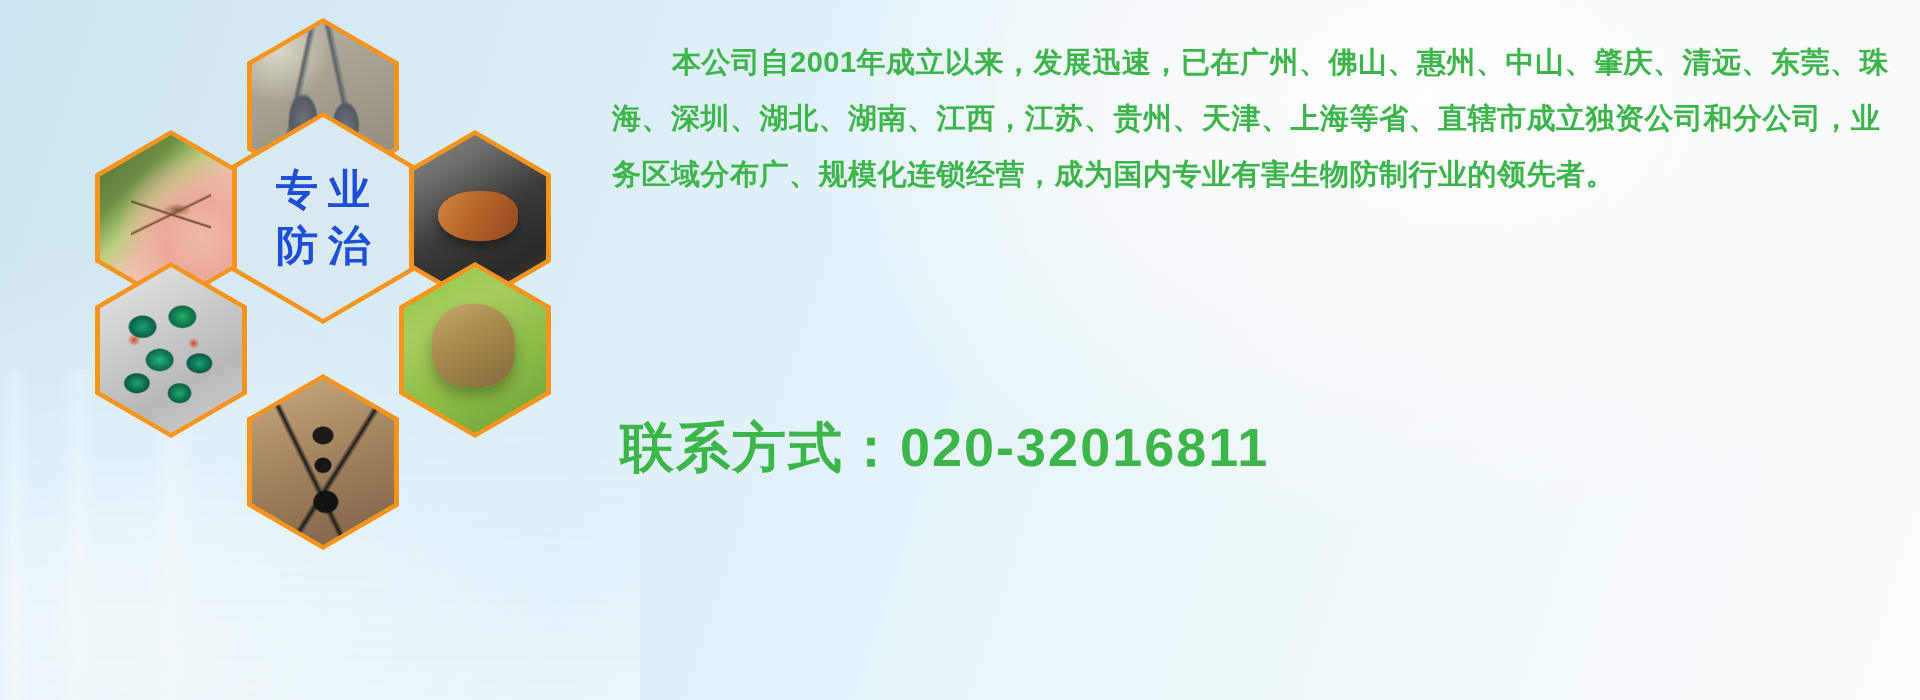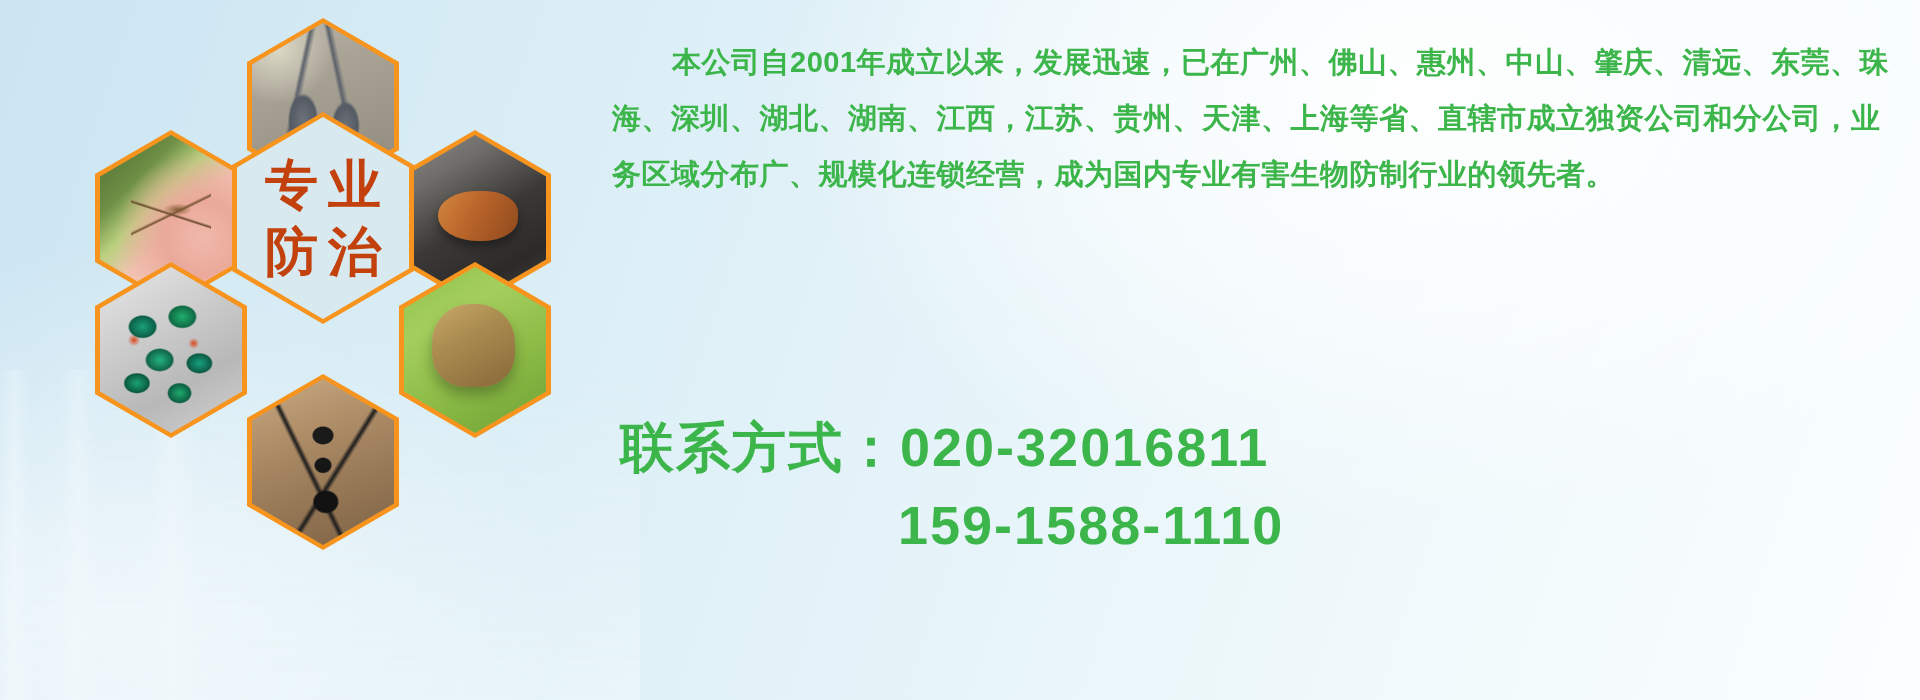--- a/index.html
+++ b/index.html
@@ -40,21 +40,21 @@
     overflow:hidden;
   }
   .hex .photo{position:absolute;inset:0;}
 
   
   .hex.center{width:182px;height:212px;}
   .hex.center .inner{background:#d8e9f0;}
   .hex-text{
     position:absolute;inset:0;display:flex;flex-direction:column;
     align-items:center;justify-content:center;gap:14px;
-    color:#c2410c;font-weight:700;font-size:53px;letter-spacing:10px;
+    color:#1d4ed8;font-weight:700;font-size:42px;letter-spacing:10px;
     text-indent:10px;line-height:1;
   }
 
   
   .ph-mosquito{
     background:
       radial-gradient(circle at 72% 62%,#f0b9ab 0%,#eaa99a 26%,rgba(234,169,154,0) 60%),
       linear-gradient(135deg,#4c6b31 0%,#6e8f45 26%,#b9d07e 40%,#f3c6b5 55%,#f7d2c3 78%,#edb3a2 100%);
   }
   .ph-mosquito::after{
@@ -193,16 +193,15 @@
     </div>
 
   </div>
 
   <div id="copy">
     <p class="para">本公司自2001年成立以来，发展迅速，已在广州、佛山、惠州、中山、肇庆、清远、东莞、珠海、深圳、湖北、湖南、江西，江苏、贵州、天津、上海等省、直辖市成立独资公司和分公司，业务区域分布广、规模化连锁经营，成为国内专业有害生物防制行业的领先者。</p>
   </div>
 
   <div id="contact">
     <span class="line1">联系方式：020-32016811</span>
-    <span class="line2">159-1588-1110</span>
   </div>
 
 </div>
 
 </body></html>

